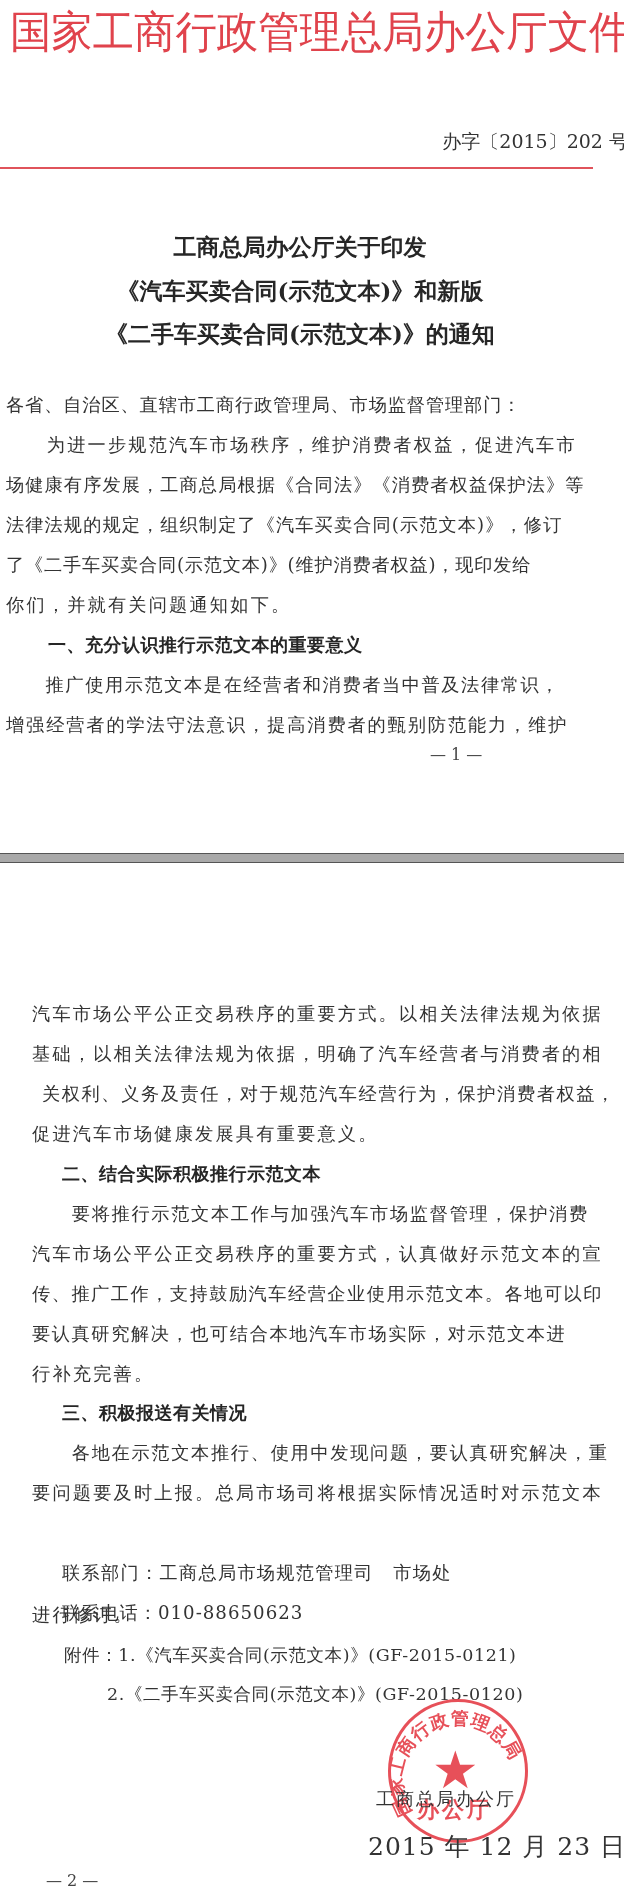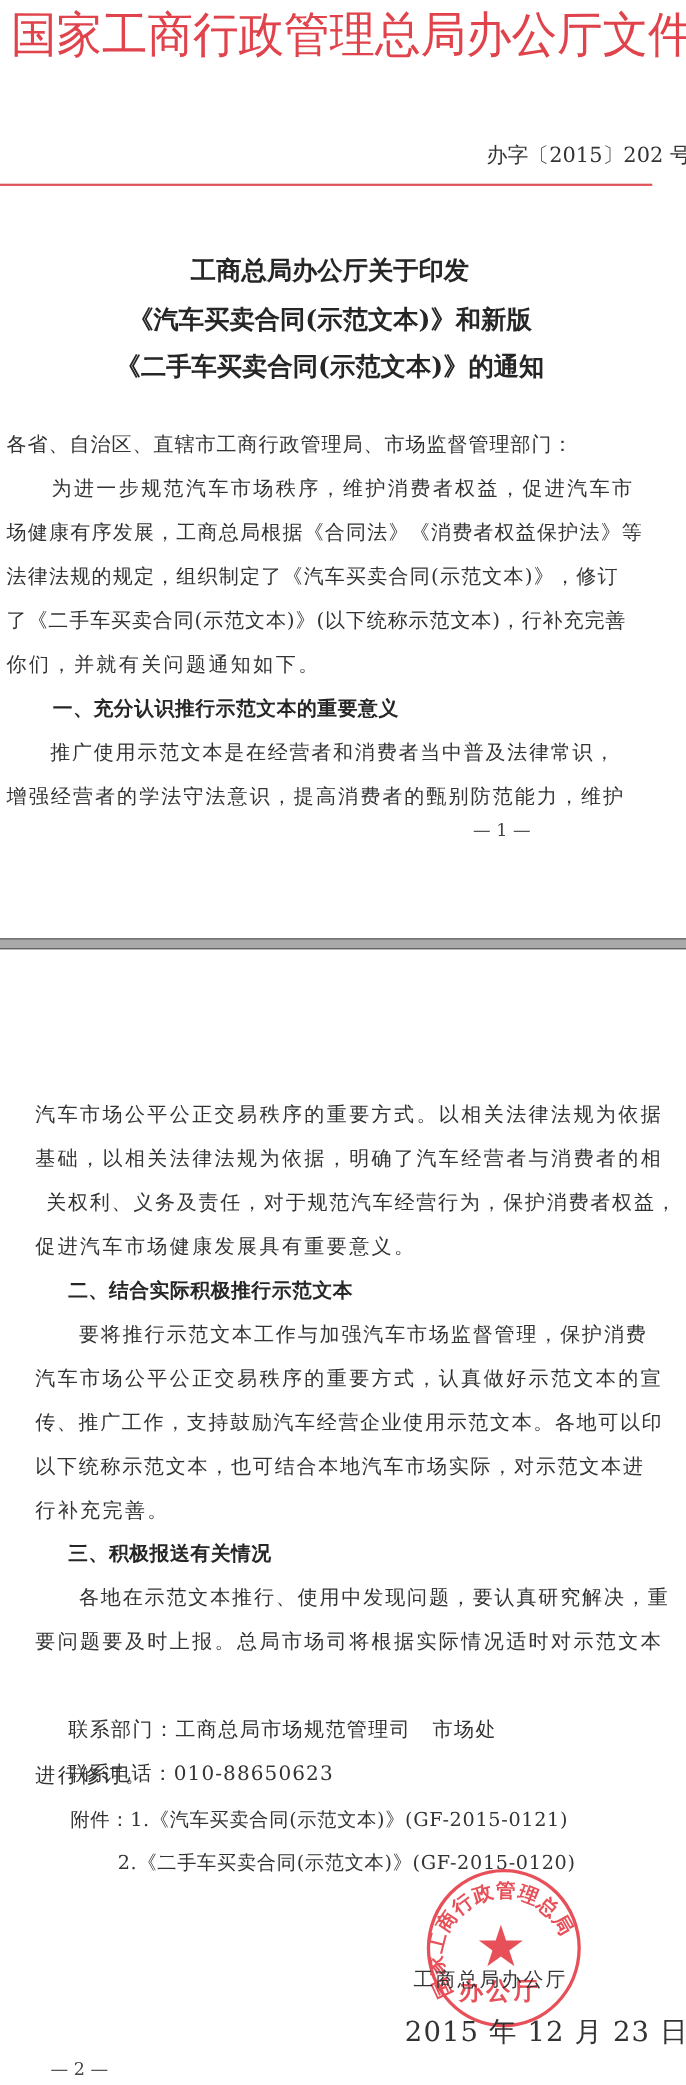--- a/index.html
+++ b/index.html
@@ -34,40 +34,40 @@
 
 <div class="abs title" style="top:232px;">工商总局办公厅关于印发</div>
 <div class="abs title" style="top:276px;">《汽车买卖合同(示范文本)》和新版</div>
 <div class="abs title" style="top:319px;">《二手车买卖合同(示范文本)》的通知</div>
 
 <div class="p1">
   <div class="abs line" style="top:393px; left:6px; letter-spacing:0.9px;">各省、自治区、直辖市工商行政管理局、市场监督管理部门：</div>
   <div class="abs line" style="top:433px; left:6px;">　　为进一步规范汽车市场秩序，维护消费者权益，促进汽车市</div>
   <div class="abs line" style="top:473px; left:6px; letter-spacing:1.1px;">场健康有序发展，工商总局根据《合同法》《消费者权益保护法》等</div>
   <div class="abs line" style="top:513px; left:6px; letter-spacing:1.1px;">法律法规的规定，组织制定了《汽车买卖合同(示范文本)》，修订</div>
-  <div class="abs line" style="top:553px; left:6px; letter-spacing:0.8px;">了《二手车买卖合同(示范文本)》(以下统称示范文本)，行补充完善</div>
+  <div class="abs line" style="top:553px; left:6px; letter-spacing:0.8px;">了《二手车买卖合同(示范文本)》(维护消费者权益)，现印发给</div>
   <div class="abs line" style="top:593px; left:6px;">你们，并就有关问题通知如下。</div>
   <div class="abs line heading" style="top:633px; left:48px;">一、充分认识推行示范文本的重要意义</div>
   <div class="abs line" style="top:673px; left:6px; letter-spacing:1.6px;">　　推广使用示范文本是在经营者和消费者当中普及法律常识，</div>
   <div class="abs line" style="top:713px; left:6px; letter-spacing:1.9px;">增强经营者的学法守法意识，提高消费者的甄别防范能力，维护</div>
   <div class="abs page-num" style="left:430px; top:745px;">— 1 —</div>
 </div>
 
 <div class="abs divider"></div>
 
 <div class="p2">
   <div class="abs line" style="top:1002px;">汽车市场公平公正交易秩序的重要方式。以相关法律法规为依据</div>
   <div class="abs line" style="top:1042px;">基础，以相关法律法规为依据，明确了汽车经营者与消费者的相</div>
   <div class="abs line" style="top:1082px; letter-spacing:1.6px;margin-left:10px;">关权利、义务及责任，对于规范汽车经营行为，保护消费者权益，</div>
   <div class="abs line" style="top:1122px;">促进汽车市场健康发展具有重要意义。</div>
   <div class="abs line heading" style="top:1162px; left:62px;">二、结合实际积极推行示范文本</div>
   <div class="abs line" style="top:1202px; letter-spacing:1.7px;">　　要将推行示范文本工作与加强汽车市场监督管理，保护消费</div>
   <div class="abs line" style="top:1242px;">汽车市场公平公正交易秩序的重要方式，认真做好示范文本的宣</div>
   <div class="abs line" style="top:1282px; letter-spacing:1.5px;">传、推广工作，支持鼓励汽车经营企业使用示范文本。各地可以印</div>
-  <div class="abs line" style="top:1322px; letter-spacing:1.6px;">以下统称示范文本，也可结合本地汽车市场实际，对示范文本进</div>
+  <div class="abs line" style="top:1322px; letter-spacing:1.6px;">要认真研究解决，也可结合本地汽车市场实际，对示范文本进</div>
   <div class="abs line" style="top:1362px;">行补充完善。</div>
   <div class="abs line heading" style="top:1401px; left:62px;">三、积极报送有关情况</div>
   <div class="abs line" style="top:1441px; letter-spacing:1.7px;">　　各地在示范文本推行、使用中发现问题，要认真研究解决，重</div>
   <div class="abs line" style="top:1481px;">要问题要及时上报。总局市场司将根据实际情况适时对示范文本</div>
   <div class="abs line" style="top:1603px;">进行修订。</div>
   <div class="abs line" style="top:1561px; left:62px; letter-spacing:1.3px;">联系部门：工商总局市场规范管理司　市场处</div>
   <div class="abs line" style="top:1601px; left:62px; letter-spacing:1.0px;">联系电话：010-88650623</div>
 
   <div class="abs line" style="top:1643px; left:64px; letter-spacing:0.6px; font-size:17.5px;">附件：1.《汽车买卖合同(示范文本)》(GF-2015-0121)</div>
   <div class="abs line" style="top:1682px; left:107px; letter-spacing:0.6px; font-size:17.5px;">2.《二手车买卖合同(示范文本)》(GF-2015-0120)</div>

